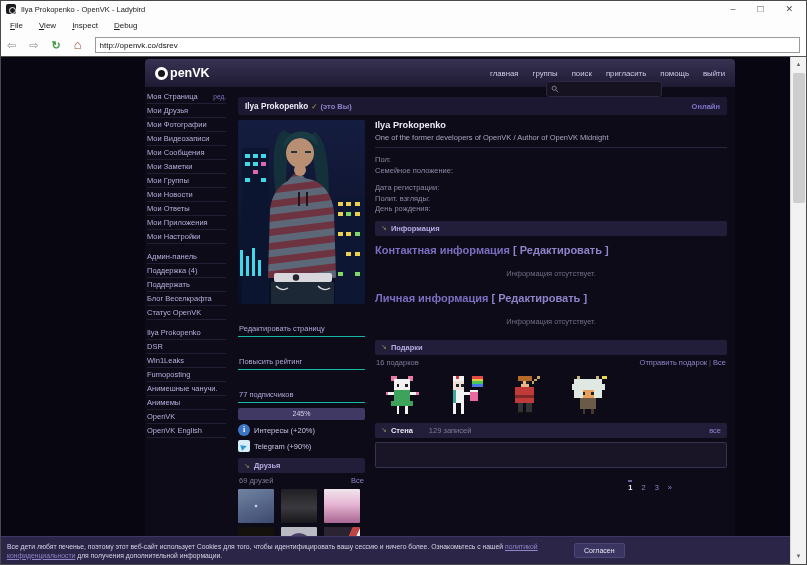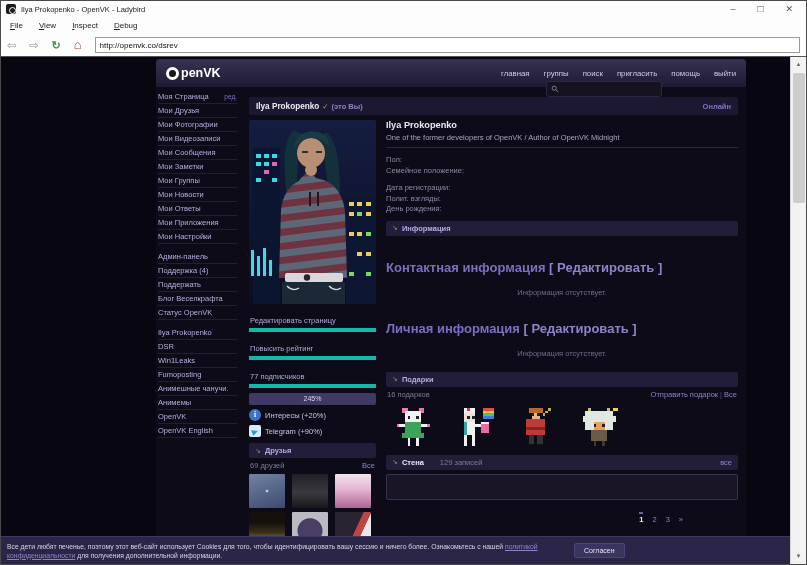--- a/index.html
+++ b/index.html
@@ -43,21 +43,21 @@
     border-top:1px solid #555; }
   .scrollbar { position:absolute; top:0; right:0; width:16px; height:100%;
     background:#f2f2f2; border-left:1px solid #d6d6d6; z-index:40; }
   .sb-arrow { display:block; height:15px; text-align:center; font-size:6px;
     color:#6a6a6a; line-height:15px; }
   .sb-down { position:absolute; bottom:0; width:100%; }
   .sb-thumb { position:absolute; top:16px; left:2px; width:12px; height:130px;
     background:#cdcdcd; border-radius:2px; }
 
   .page { position:absolute; inset:0 16px 0 0; }
-  .content-wrap { position:absolute; left:155px; top:2px; width:590px; bottom:0;
+  .content-wrap { position:absolute; left:144px; top:2px; width:590px; bottom:0;
     background:#0e0b19; }
 
   
   .ovk-navbar { height:28px; background:linear-gradient(#373252,#1e1a33);
     border-radius:4px 4px 0 0; display:flex; align-items:center; padding:0 10px; }
   .logo { display:flex; align-items:center; gap:1px; color:#fff; font-weight:bold;
     font-size:12.5px; }
   .logo-ring { width:13px; height:13px; border:3.2px solid #fff; border-radius:50%;
     background:#16131f; display:inline-block; margin-right:1px; }
   .nav-links { margin-left:auto; display:flex; gap:14px; }
@@ -84,22 +84,22 @@
   .pt-check { color:#b3a63e; font-size:7.5px; margin:0 3px; }
   .pt-you { font-size:7.5px; color:#8d84c9; font-weight:bold; }
   .pt-online { margin-left:auto; font-size:7.5px; color:#7e74c9; font-weight:bold; }
 
   .profile-row { display:flex; margin-top:5px; }
   .leftcol { width:127px; flex:none; }
   .rightcol { flex:1; margin-left:10px; }
 
   .avatar { width:127px; height:184px; display:block; border-radius:2px; }
 
-  .act-link { display:block; font-size:7.5px; color:#b0a8d8; padding:12px 1px 3px;
-    border-bottom:4px solid #14b8a6; text-decoration:none; }
+  .act-link { display:block; font-size:7.5px; color:#b0a8d8; padding:20px 1px 3px;
+    border-bottom:1px solid #14b8a6; text-decoration:none; }
   .rating-bar { margin-top:5px; height:12px; background:#3f3963; border-radius:2px;
     text-align:center; font-size:7px; color:#d9d4ef; line-height:12px; }
   .boost { display:flex; align-items:center; gap:4px; margin-top:4px; }
   .boost-label { font-size:7.5px; color:#c8c2e2; }
   .ic-interests { width:12px; height:12px; border-radius:50%; background:#3b76c4;
     color:#fff; font-size:8px; font-weight:bold; text-align:center; line-height:12px;
     font-family:"Liberation Serif", serif; }
   .ic-interests::before { content:"i"; }
   .ic-telegram { width:12px; height:12px; border-radius:2px; background:#d6ecf8;
     position:relative; }
@@ -135,21 +135,21 @@
   .fr-sliver { height:6px; }
 
   
   .pr-name { font-size:9.2px; font-weight:bold; color:#eceaf5; }
   .pr-status { font-size:7.5px; color:#a9a4c0; margin-top:3px; padding-bottom:5px;
     border-bottom:1px solid #2a2640; }
   .fields { margin-top:7px; }
   .fields div { font-size:7.5px; color:#8d89a3; line-height:10.5px; }
   .fields + .fields { }
 
-  .info-block-title { margin-top:24px; font-size:13px; font-weight:bold; color:#7a6fc0; }
+  .info-block-title { margin-top:8px; font-size:11px; font-weight:bold; color:#7a6fc0; }
   .empty-text { margin:13px 0 14px; text-align:center; font-size:7.5px; color:#716c85; }
 
   .gift-row { display:flex; gap:16px; margin-top:3px; padding:0 4px; }
   .gift { width:46px; height:44px; }
   .gift svg { width:100%; height:100%; }
 
   .wall-box { margin-top:4px; height:26px; background:#191527;
     border:1px solid #37324e; border-radius:2px; }
   .pager { display:flex; justify-content:flex-end; gap:9px; margin-top:12px;
     padding-right:55px; font-size:7.5px; }

